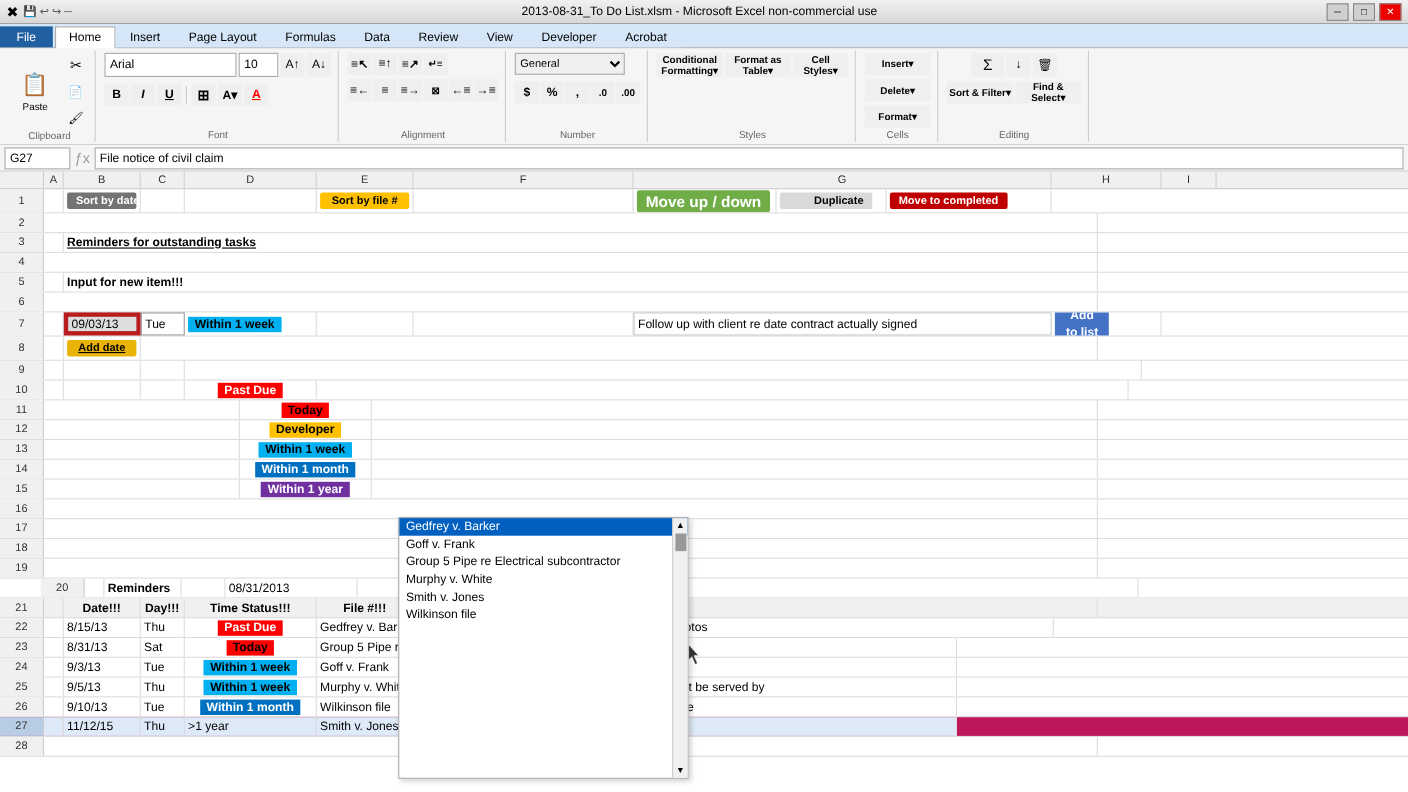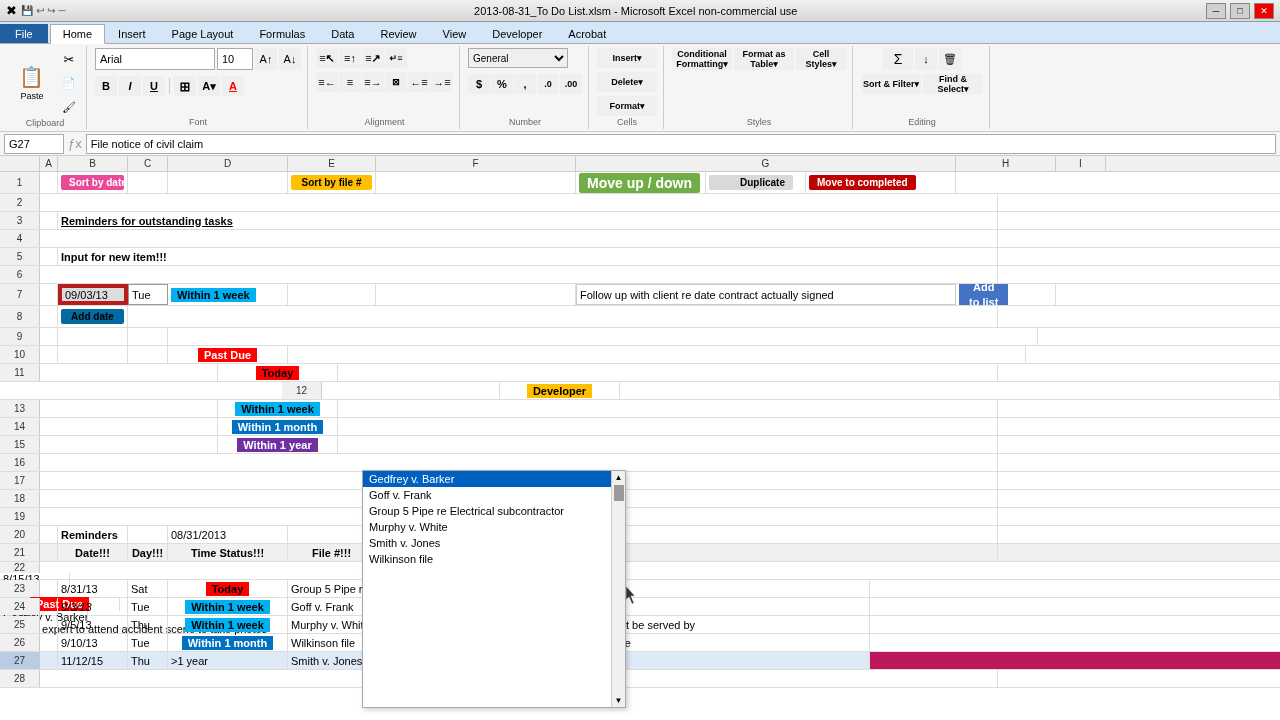--- a/index.html
+++ b/index.html
@@ -234,26 +234,26 @@
     
     .action-btn {
       border: none;
       color: #000;
       padding: 2px 8px;
       font-size: 11px;
       font-weight: bold;
       cursor: pointer;
       border-radius: 2px;
     }
-    .btn-blue { background: #ec4899; color: #fff; }
+    .btn-blue { background: #737373; color: #fff; }
     .btn-yellow { background: #ffc000; color: #000; }
     .btn-green { background: #70ad47; color: #fff; }
     .btn-gray { background: #d9d9d9; color: #000; }
     .btn-red { background: #c00000; color: #fff; }
-    .btn-lime { background: #0369a1; color: #000; }
+    .btn-lime { background: #eab308; color: #000; text-decoration: underline; }
 
     
     .status-badge {
       padding: 1px 6px;
       font-size: 11px;
       font-weight: bold;
       color: #000;
     }
     .status-past-due { background: #ff0000; color: #fff; }
 
@@ -393,36 +393,36 @@
         <button class="fmt-btn">,</button>
         <button class="fmt-btn" style="font-size:9px;">.0</button>
         <button class="fmt-btn" style="font-size:9px;">.00</button>
       </div>
     </div>
     <div class="ribbon-group-label">Number</div>
   </div>
 
   <div class="ribbon-group">
     <div class="ribbon-group-content" style="flex-direction:column;">
-      <button class="fmt-btn" style="width:60px;font-size:9px;">Insert▾</button>
-      <button class="fmt-btn" style="width:60px;font-size:9px;">Delete▾</button>
-      <button class="fmt-btn" style="width:60px;font-size:9px;">Format▾</button>
-    </div>
-    <div class="ribbon-group-label">Cells</div>
-  </div>
-
-  <div class="ribbon-group">
-    <div class="ribbon-group-content" style="flex-direction:column;">
       <div style="display:flex;gap:2px;margin-bottom:2px;">
         <button class="fmt-btn" style="width:60px;height:22px;font-size:9px;">Conditional Formatting▾</button>
         <button class="fmt-btn" style="width:60px;height:22px;font-size:9px;">Format as Table▾</button>
         <button class="fmt-btn" style="width:50px;height:22px;font-size:9px;">Cell Styles▾</button>
       </div>
     </div>
     <div class="ribbon-group-label">Styles</div>
+  </div>
+
+  <div class="ribbon-group">
+    <div class="ribbon-group-content" style="flex-direction:column;">
+      <button class="fmt-btn" style="width:60px;font-size:9px;">Insert▾</button>
+      <button class="fmt-btn" style="width:60px;font-size:9px;">Delete▾</button>
+      <button class="fmt-btn" style="width:60px;font-size:9px;">Format▾</button>
+    </div>
+    <div class="ribbon-group-label">Cells</div>
   </div>
 
   <div class="ribbon-group">
     <div class="ribbon-group-content" style="flex-direction:column;">
       <div style="display:flex;gap:2px;">
         <button class="ribbon-btn-small" style="font-size:14px;width:30px;">Σ</button>
         <button class="ribbon-btn-small">↓</button>
         <button class="ribbon-btn-small">🗑</button>
       </div>
       <div style="display:flex;gap:2px;">
@@ -554,21 +554,21 @@
 
     <div class="grid-row" style="height:18px;">
       <div class="row-num">11</div>
       <div class="cell" style="width:178px;"></div>
       <div class="cell" style="width:120px;justify-content:center;">
         <span class="status-badge" style="background:#ff0000;color:#000;">Today</span>
       </div>
       <div class="cell" style="width:660px;"></div>
     </div>
 
-    <div class="grid-row" style="height:18px;justify-content:flex-end;">
+    <div class="grid-row" style="height:18px;">
       <div class="row-num">12</div>
       <div class="cell" style="width:178px;"></div>
       <div class="cell" style="width:120px;justify-content:center;">
         <span class="status-badge" style="background:#ffc000;">Developer</span>
       </div>
       <div class="cell" style="width:660px;"></div>
     </div>
 
     <div class="grid-row" style="height:18px;">
       <div class="row-num">13</div>
@@ -607,41 +607,41 @@
       </div>
     <div class="grid-row">
         <div class="row-num">18</div>
         <div class="cell" style="width:958px;"></div>
       </div>
     <div class="grid-row">
         <div class="row-num">19</div>
         <div class="cell" style="width:958px;"></div>
       </div>
 
-    <div class="grid-row" style="height:18px;">
+    <div class="grid-row" style="height:18px;padding-left:37px;">
       <div class="row-num">20</div>
       <div class="cell" style="width:18px;"></div>
       <div class="cell cell-bold" style="width:70px;">Reminders</div>
       <div class="cell" style="width:40px;"></div>
       <div class="cell" style="width:120px;">08/31/2013</div>
       <div class="cell" style="width:710px;"></div>
     </div>
 
     <div class="grid-row" style="height:18px;background:#f0f0f0;">
       <div class="row-num">21</div>
       <div class="cell" style="width:18px;"></div>
       <div class="cell cell-bold" style="width:70px;text-align:center;justify-content:center;">Date!!!</div>
       <div class="cell cell-bold" style="width:40px;text-align:center;justify-content:center;">Day!!!</div>
       <div class="cell cell-bold" style="width:120px;text-align:center;justify-content:center;">Time Status!!!</div>
       <div class="cell cell-bold" style="width:88px;text-align:center;justify-content:center;">File #!!!</div>
       <div class="cell cell-bold" style="width:200px;text-align:center;justify-content:center;">Description!!!</div>
       <div class="cell" style="width:422px;"></div>
     </div>
 
-    <div class="grid-row" style="height:18px;flex-direction:column;">
+    <div class="grid-row" style="height:18px;">
       <div class="row-num">22</div>
       <div class="cell" style="width:18px;"></div>
       <div class="cell" style="width:70px;">8/15/13</div>
       <div class="cell" style="width:40px;">Thu</div>
       <div class="cell" style="width:120px;justify-content:center;">
           <span class="status-badge status-past-due">Past Due</span>
         </div>
       <div class="cell" style="width:88px;">Gedfrey v. Barker</div>
       <div class="cell" style="width:582px;">Instruct expert to attend accident scene to take photos</div>
     </div>
@@ -654,21 +654,21 @@
       <div class="cell" style="width:120px;justify-content:center;">
           <span class="status-badge" style="background:#ff0000;color:#000;">Today</span>
         </div>
       <div class="cell" style="width:88px;">Group 5 Pipe re Electrical subcontrac</div>
       <div class="cell" style="width:494px;">Prepare standard form contract</div>
     </div>
 
     <div class="grid-row" style="height:18px;">
       <div class="row-num">24</div>
       <div class="cell" style="width:18px;"></div>
-      <div class="cell" style="width:70px;font-style:italic;">9/3/13</div>
+      <div class="cell" style="width:70px;">9/3/13</div>
       <div class="cell" style="width:40px;">Tue</div>
       <div class="cell" style="width:120px;justify-content:center;">
           <span class="status-badge" style="background:#00b0f0;">Within 1 week</span>
         </div>
       <div class="cell" style="width:88px;">Goff v. Frank</div>
       <div class="cell" style="width:494px;">Research defamation issue and report to client</div>
     </div>
 
     <div class="grid-row" style="height:18px;">
       <div class="row-num">25</div>

